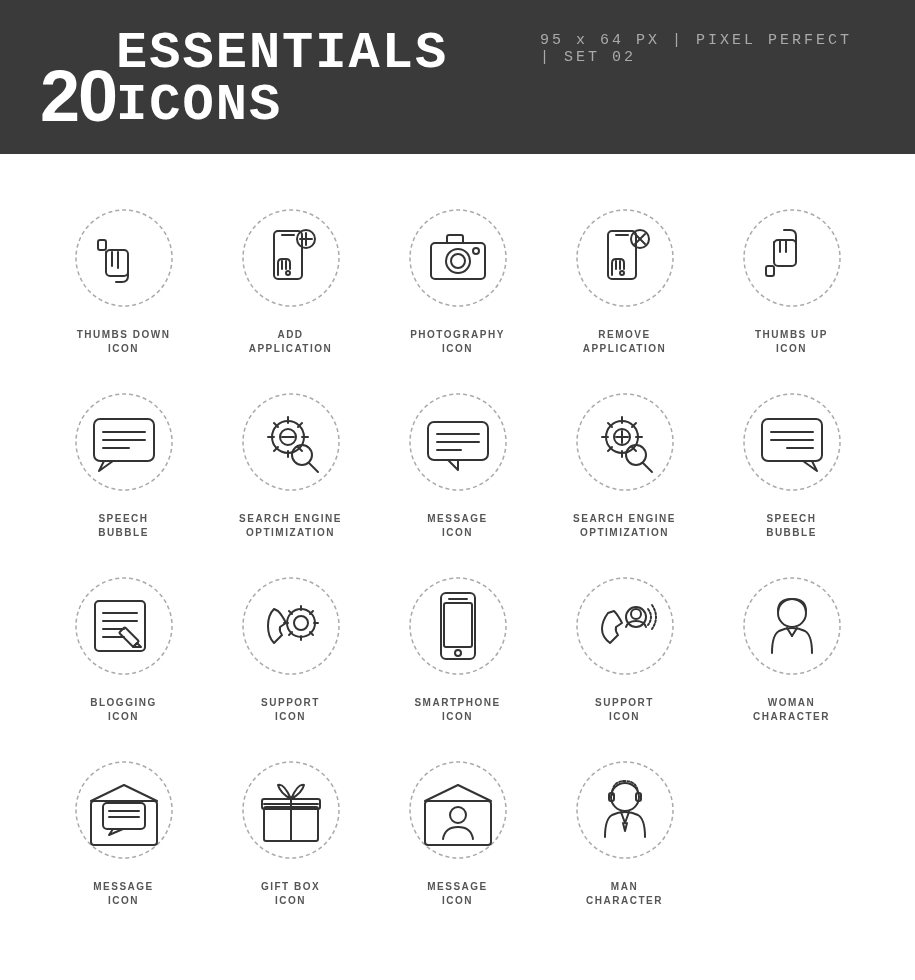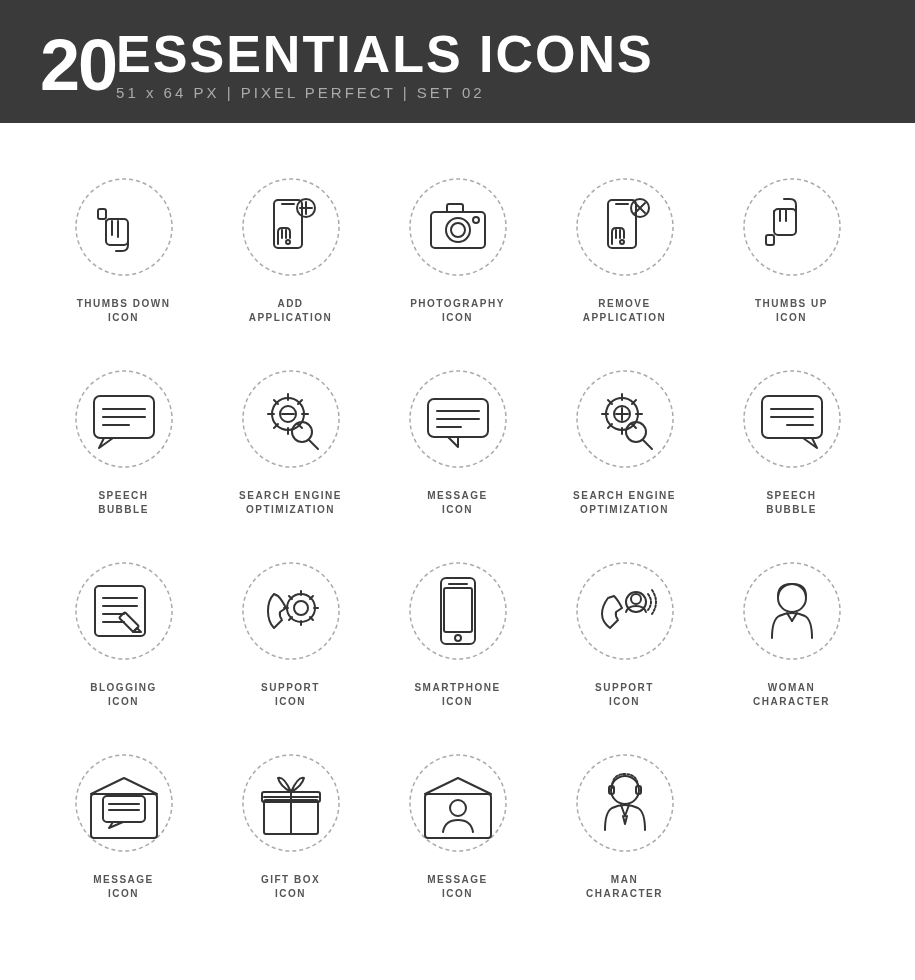--- a/index.html
+++ b/index.html
@@ -21,21 +21,21 @@
     .header-number {
       color: #fff;
       font-size: 72px;
       font-weight: 900;
       line-height: 1;
       letter-spacing: -2px;
     }
 
     .header-text-block {
       display: flex;
-      flex-direction: column;
+      font-family: Liberation Mono, monospace;
     }
 
     .header-title {
       color: #fff;
       font-size: 52px;
       font-weight: 900;
       letter-spacing: 2px;
       line-height: 1;
     }
 
@@ -43,21 +43,21 @@
       color: #aaa;
       font-size: 15px;
       letter-spacing: 3px;
       margin-top: 4px;
     }
 
     .icons-grid {
       padding: 30px 40px 30px 40px;
       display: grid;
       grid-template-columns: repeat(5, 1fr);
-      gap: 10px 0px;
+      gap: 2px 0px;
     }
 
     .icon-cell {
       display: flex;
       flex-direction: column;
       align-items: center;
       padding: 14px 8px 10px 8px;
     }
 
     .icon-frame {
@@ -100,21 +100,21 @@
       stroke-linejoin: round;
     }
   </style>
 </head>
 <body>
 
 <div class="header">
   <span class="header-number">20</span>
   <div class="header-text-block">
     <span class="header-title">ESSENTIALS ICONS</span>
-    <span class="header-subtitle">51 x 64 PX   |   PIXEL PERFECT   |   SET 02</span>
+    <span class="header-subtitle">95 x 64 PX   |   PIXEL PERFECT   |   SET 02</span>
   </div>
 </div>
 
 <div class="icons-grid">
 
   <div class="icon-cell">
     <div class="icon-frame">
       <svg class="icon-svg" viewBox="0 0 110 110">
         <circle cx="55" cy="55" r="48" class="dashed-circle"></circle>
 

